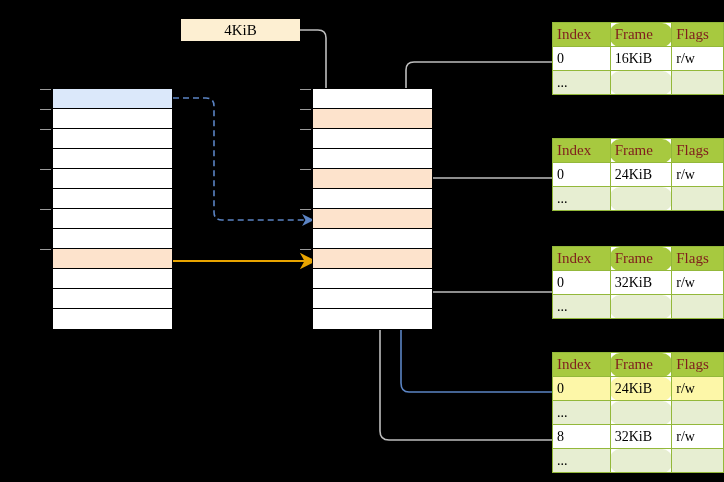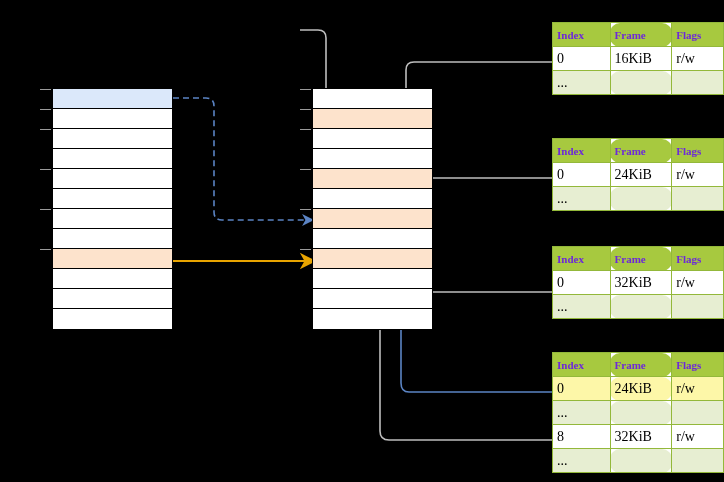--- a/index.html
+++ b/index.html
@@ -74,23 +74,23 @@
     height: 24px;
     box-sizing: border-box;
     text-align: left;
     font-weight: normal;
     color: #000000;
     overflow: hidden;
     white-space: nowrap;
   }
   .ptable th {
     background: #a7c93f;
-    color: #6d28d9;
-    font-weight: bold;
-    font-size: 11px;
+    color: #7f1d1d;
+    font-weight: normal;
+    font-size: 15px;
     border-color: #93b83a;
   }
   .ptable tr.alt td { background: #e7eed2; }
   .ptable td.hl { background: #fdf7a8; }
   .c-index { width: 58px; }
   .c-frame { width: 62px; border-radius: 10px; }
   .c-flags { width: 52px; }
 </style>
 </head>
 <body>
@@ -120,20 +120,21 @@
 
     <path d="M552,440 L389,440 Q380,440 380,431 L380,268" fill="none" stroke="#bdbdbd" stroke-width="1.6" marker-end="url(#gArrow)"></path>
 
     <path d="M552,392 L409,392 Q401,392 401,383 L401,228" fill="none" stroke="#5b84c4" stroke-width="1.6" marker-end="url(#bArrow)"></path>
 
     <path d="M173,98 L206,98 Q214,98 214,106 L214,212 Q214,220 222,220 L308,220" fill="none" stroke="#5b84c4" stroke-width="1.6" stroke-dasharray="6 4" marker-end="url(#bArrow)"></path>
 
     <path d="M173,261 L308,261" fill="none" stroke="#e8a400" stroke-width="2.2" marker-end="url(#oArrow)"></path>
   </svg>
 
+  <div class="size-box" style="left:181px; top:19px; width:119px;">4KiB</div>
 
   <div class="column" id="left-col" style="left:52px; top:88px; width:121px; height:242px;">
       <div class="cell blue"></div>
       <div class="cell"></div>
       <div class="cell"></div>
       <div class="cell"></div>
       <div class="cell"></div>
       <div class="cell"></div>
       <div class="cell"></div>
       <div class="cell"></div>

